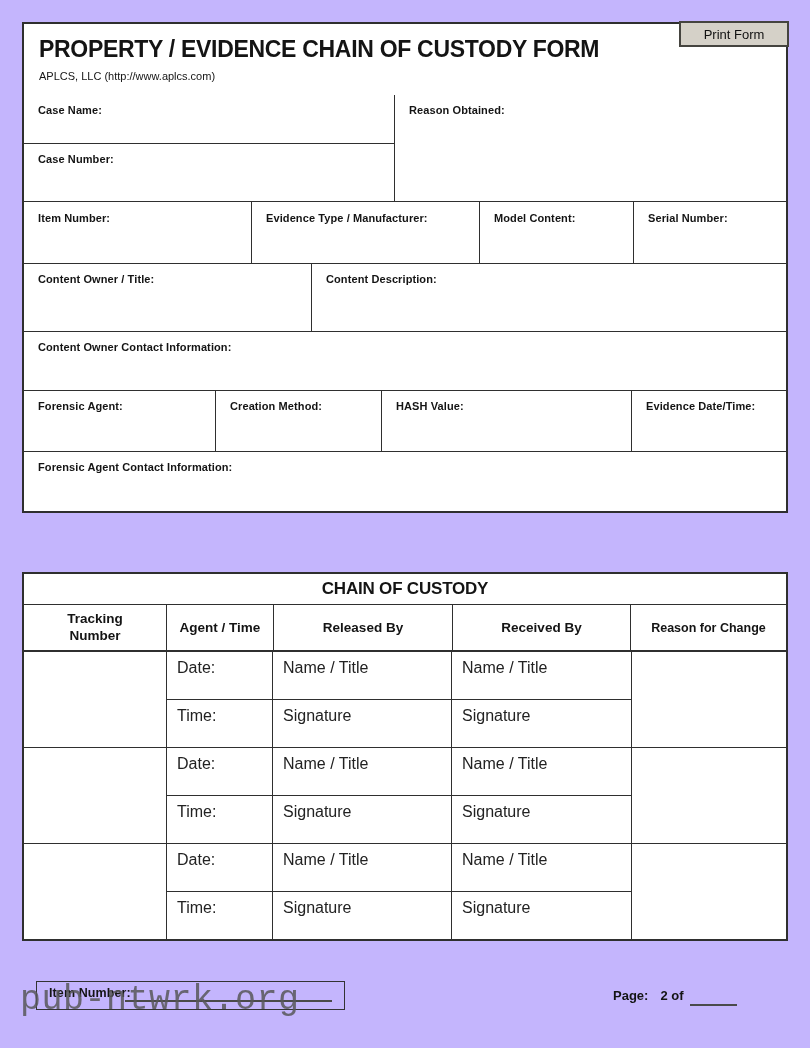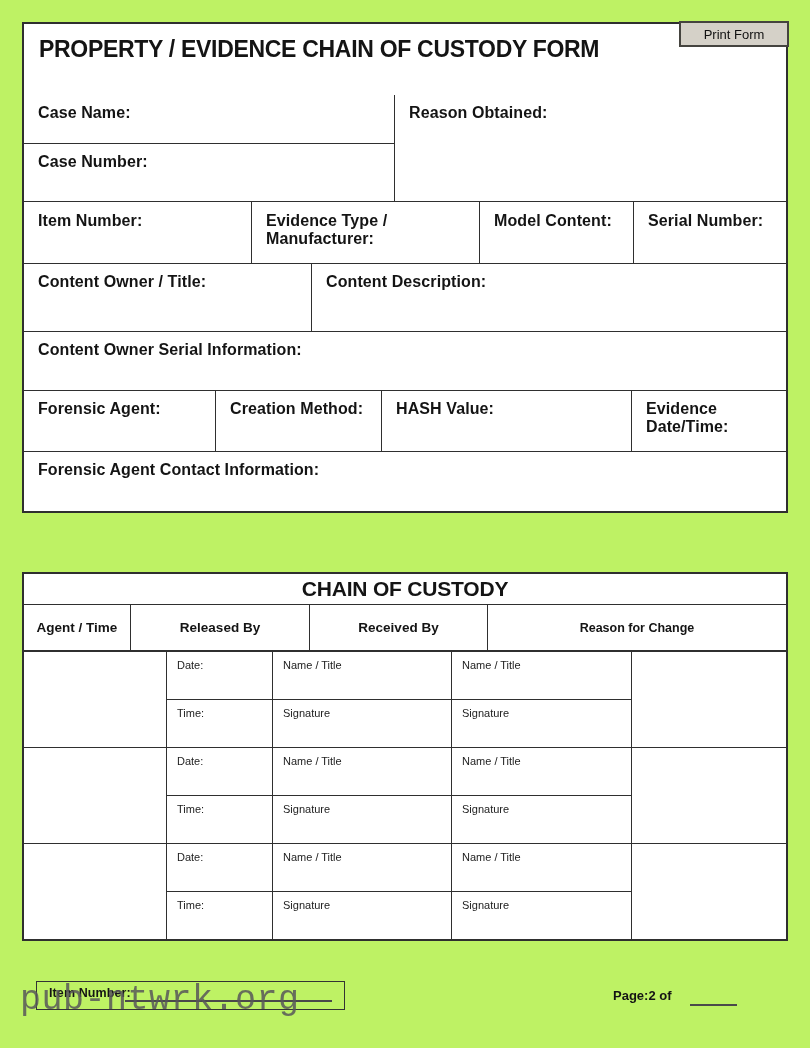--- a/index.html
+++ b/index.html
@@ -1,37 +1,37 @@
 <!DOCTYPE html>
 <html><head>
 <meta charset="utf-8">
 <style>
   * { margin:0; padding:0; box-sizing:border-box; }
   html,body { background:#ffffff; }
   body { font-family:"Liberation Sans", sans-serif; color:#141414; }
-  .page { position:relative; width:810px; height:1048px; background:#bef264; overflow:hidden; }
+  .page { position:relative; width:810px; height:1048px; background:#c4b5fd; overflow:hidden; }
 
   
   .print-btn {
     position:absolute; left:679px; top:21px; width:110px; height:26px;
     background:#d5d1c8; border:2px solid #45443f;
     font-family:"Liberation Sans", sans-serif; font-size:13px; color:#111;
     display:flex; align-items:center; justify-content:center; cursor:pointer; z-index:5;
   }
 
   
   .form-box {
     position:absolute; left:22px; top:22px; width:766px; height:491px;
     border:2px solid #2f2f2f; display:flex; flex-direction:column; background:#fff;
   }
   .row { display:flex; border-bottom:1.5px solid #2f2f2f; }
   .row:last-child { border-bottom:none; }
   .cell { position:relative; }
   .cell.bdr { border-right:1.5px solid #2f2f2f; }
-  .lbl { font-weight:bold; font-size:16px; letter-spacing:.1px; display:block; padding:9px 0 0 14px; }
+  .lbl { font-weight:bold; font-size:11px; letter-spacing:.1px; display:block; padding:9px 0 0 14px; }
 
   .hdr-area { height:71px; padding:6px 0 0 15px; }
   .form-title { font-size:23px; font-weight:bold; letter-spacing:-.3px; margin-top:6px; }
   .form-subtitle { font-size:11px; margin-top:7px; }
 
   .case-row { height:107px; }
   .case-left { width:371px; border-right:1.5px solid #2f2f2f; display:flex; flex-direction:column; }
   .case-name { height:49px; border-bottom:1.5px solid #2f2f2f; }
   .case-num  { flex:1; }
   .case-right { flex:1; }
@@ -54,65 +54,66 @@
   .fcontact-row .cell { flex:1; }
 
   
   .custody-box {
     position:absolute; left:22px; top:572px; width:766px; height:369px;
     border:2px solid #2f2f2f; display:flex; flex-direction:column; background:#fff;
   }
   .custody-title {
     height:31px; border-bottom:1.5px solid #2f2f2f;
     display:flex; align-items:center; justify-content:center;
-    font-weight:bold; font-size:21px; letter-spacing:-.2px;
+    font-weight:bold; font-size:17px; letter-spacing:-.2px;
   }
   .custody-headers { height:46px; border-bottom:1.5px solid #2f2f2f; display:flex; }
   .hcell { display:flex; align-items:center; justify-content:center; text-align:center;
            font-weight:bold; font-size:13.5px; }
   .hcell.bdr { border-right:1.5px solid #2f2f2f; }
   .c-track { width:143px; } .c-dt { width:107px; } .c-rel { width:179px; } .c-rec { width:178px; } .c-reason { flex:1; font-size:12.5px; }
   .track-wrap { max-width:80px; line-height:1.25; }
 
   .entry { flex:1; display:flex; border-top:1.5px solid #2f2f2f; }
   .entry:first-of-type { border-top:none; }
   .e-track { width:143px; border-right:1.5px solid #2f2f2f; }
   .e-mid { width:464px; display:grid; grid-template-columns:106px 179px 1fr; grid-auto-rows:1fr; }
-  .e-mid .mcell { position:relative; padding:7px 0 0 10px; font-size:11px; color:#222; }
+  .e-mid .mcell { position:relative; padding:7px 0 0 10px; font-size:16px; color:#222; }
   .e-mid .mcell.cb { border-bottom:1.5px solid #2f2f2f; }
   .e-mid .mcell.cr { border-right:1.5px solid #2f2f2f; }
   .e-reason { flex:1; border-left:1.5px solid #2f2f2f; }
 
   
   .item-box {
     position:absolute; left:36px; top:981px; width:309px; height:29px;
     border:1.5px solid #333; background:transparent; z-index:1;
   }
   .item-box .lbl { padding:4px 0 0 12px; font-size:12.5px; }
   .item-fill-line { position:absolute; left:125px; top:1000px; width:207px; height:1.5px; background:#4a4a4a; z-index:1; }
   .watermark {
     position:absolute; left:20px; top:980px; z-index:3;
     font-family:"Liberation Mono", monospace; font-size:35px; font-weight:400;
     letter-spacing:0.5px; opacity:.85; white-space:nowrap; pointer-events:none;
   }
-  .page-line { position:absolute; left:613px; top:988px; display:flex; 
+  .page-line { position:absolute; left:613px; top:988px; display:flex; gap:12px;
                font-weight:bold; font-size:13px; }
   .page-blank { position:absolute; left:690px; top:1004px; width:47px; height:1.5px; background:#4a4a4a; }
 </style>
 </head>
 <body>
 
 <div class="page">
 
   <button class="print-btn">Print Form</button>
 
   <div class="form-box">
 
     <div class="hdr-area">
       <div class="form-title">PROPERTY / EVIDENCE CHAIN OF CUSTODY FORM</div>
+      <div class="form-subtitle">APLCS, LLC (http://www.aplcs.com)</div>
     </div>
 
     <div class="row case-row">
       <div class="case-left">
         <div class="cell case-name">
           <span class="lbl">Case Name:</span>
         </div>
         <div class="cell case-num">
           <span class="lbl">Case Number:</span>
         </div>
@@ -141,21 +142,21 @@
       <div class="cell bdr w-owner">
         <span class="lbl">Content Owner / Title:</span>
       </div>
       <div class="cell content-desc">
         <span class="lbl">Content Description:</span>
       </div>
     </div>
 
     <div class="row contact-row">
       <div class="cell">
-        <span class="lbl">Content Owner Serial Information:</span>
+        <span class="lbl">Content Owner Contact Information:</span>
       </div>
     </div>
 
     <div class="row forensic-row">
       <div class="cell bdr w-agent">
         <span class="lbl">Forensic Agent:</span>
       </div>
       <div class="cell bdr w-method">
         <span class="lbl">Creation Method:</span>
       </div>
@@ -173,20 +174,23 @@
       </div>
     </div>
 
   </div>
 
   <div class="custody-box">
 
     <div class="custody-title">CHAIN OF CUSTODY</div>
 
     <div class="custody-headers">
+      <div class="hcell bdr c-track">
+        <span class="track-wrap">Tracking Number</span>
+      </div>
       <div class="hcell bdr c-dt">Agent / Time</div>
       <div class="hcell bdr c-rel">Released By</div>
       <div class="hcell bdr c-rec">Received By</div>
       <div class="hcell c-reason">Reason for Change</div>
     </div>
 
     <div class="entry">
       <div class="e-track"></div>
       <div class="e-mid">
         <div class="mcell cb cr"><span>Date:</span></div>

